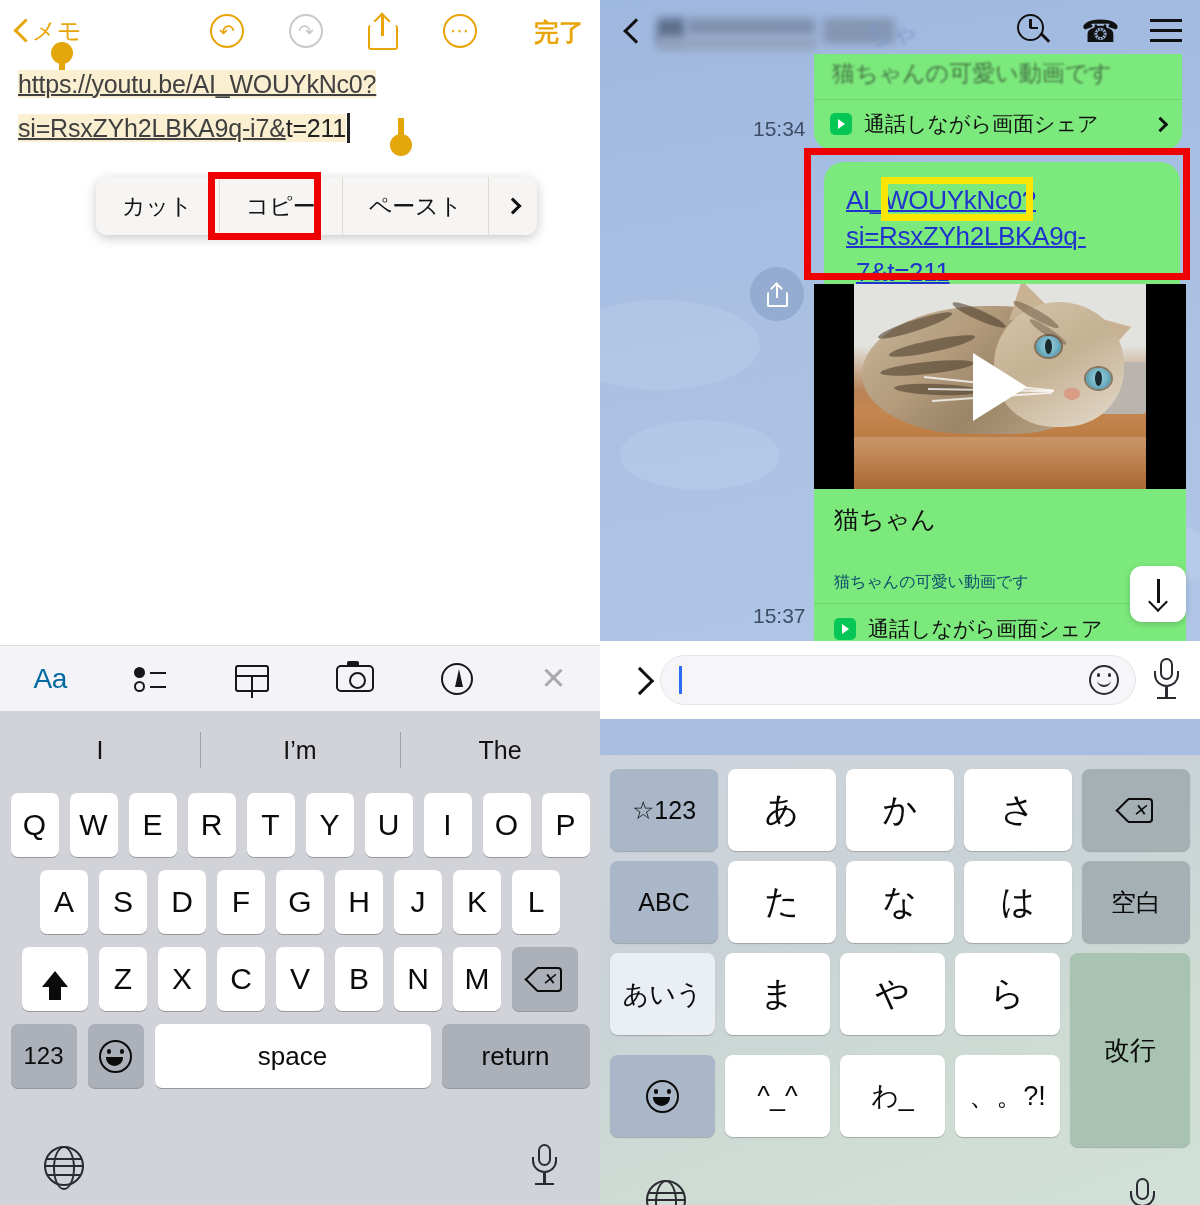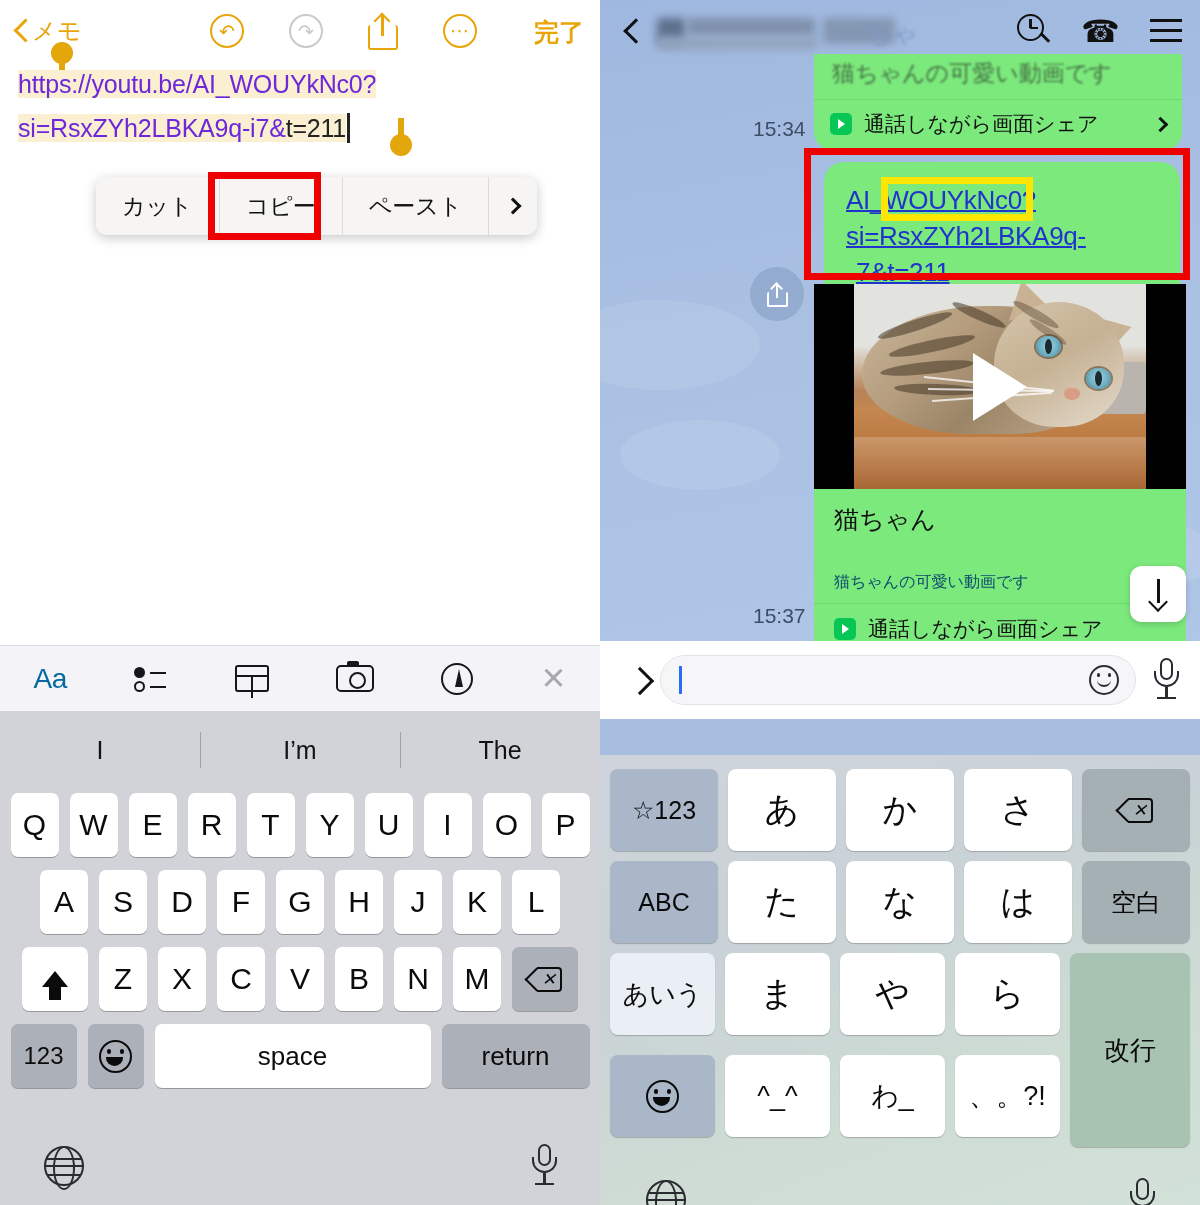--- a/index.html
+++ b/index.html
@@ -426,21 +426,21 @@
         <div class="circ-ico">
             <span class="dots-glyph">⋯</span>
           </div>
       </div>
       <div class="done-btn">完了</div>
     </div>
 
     <div class="note-body">
       <div style="position:relative;">
         <span class="sel-handle-top"></span>
-        <span class="note-text sel-hl" style="color:#6d28d9; text-decoration-thickness:2px;text-align:center;">https://youtu.be/AI_WOUYkNc0?si=RsxZYh2LBKA9q-i7&amp;</span><span class="note-text sel-hl url-plain">t=211</span><span class="caret"></span>
+        <span class="note-text sel-hl" style="color:#404040; text-decoration:underline; text-decoration-thickness:2px;text-align:center;">https://youtu.be/AI_WOUYkNc0?si=RsxZYh2LBKA9q-i7&amp;</span><span class="note-text sel-hl url-plain">t=211</span><span class="caret"></span>
         <span class="sel-handle-bot"></span>
       </div>
     </div>
 
     <div class="ctx-menu">
       <div class="ctx-item wide">カット</div>
       <div class="ctx-item wide">コピー</div>
       <div class="ctx-item wide">ペースト</div>
       <div class="ctx-item">
         <span class="ctx-chev"></span>

